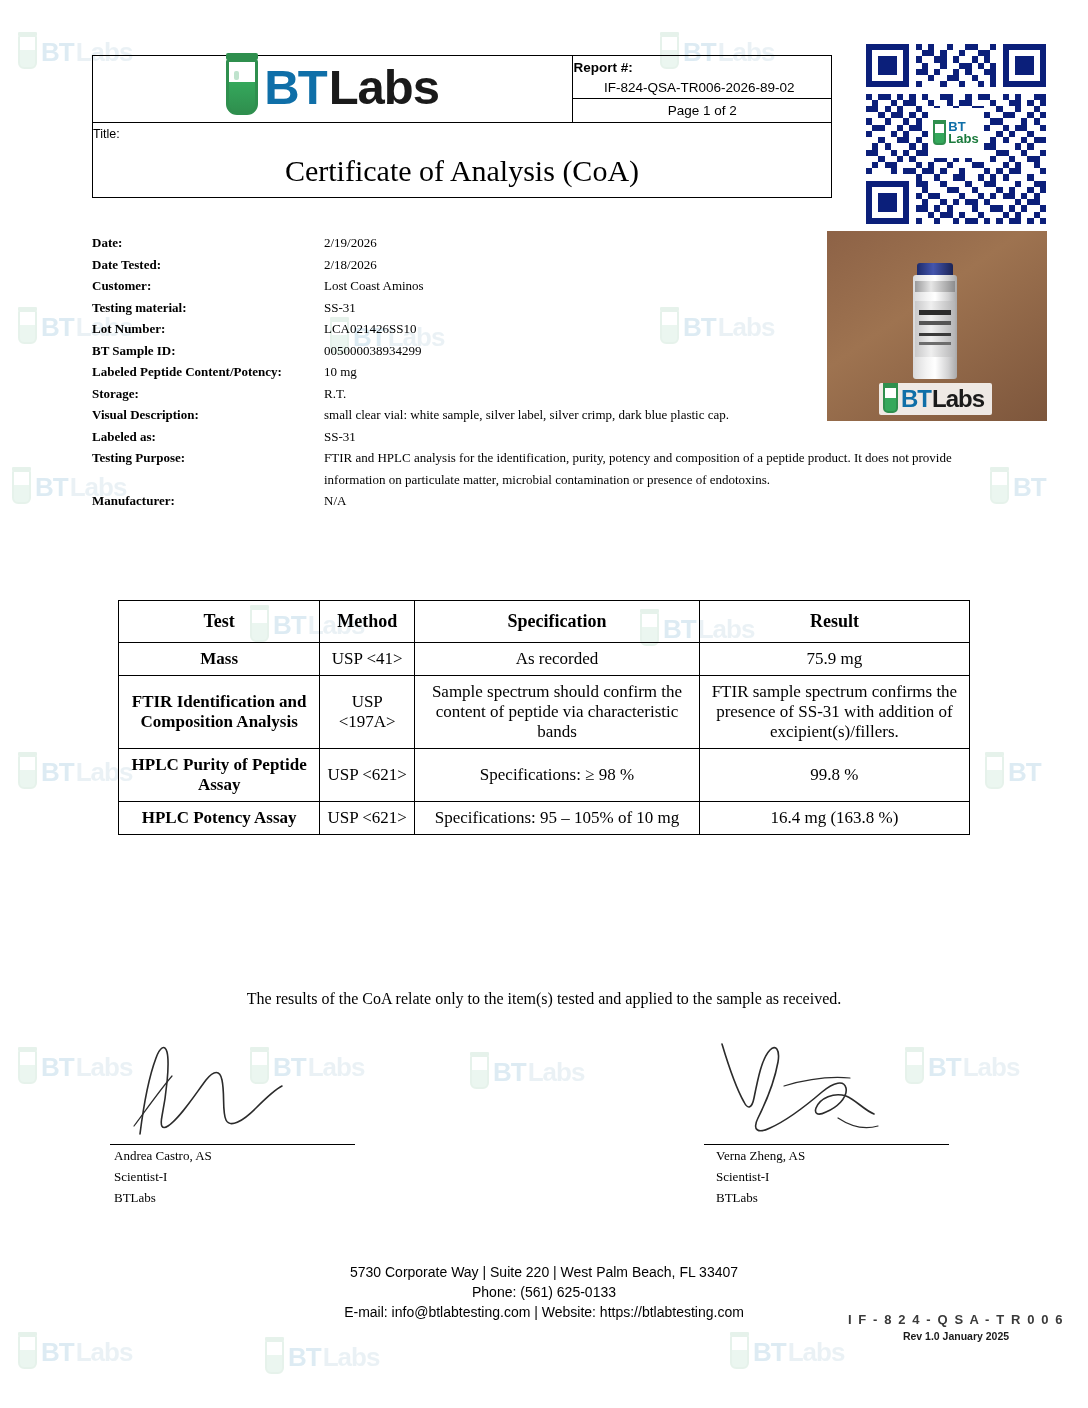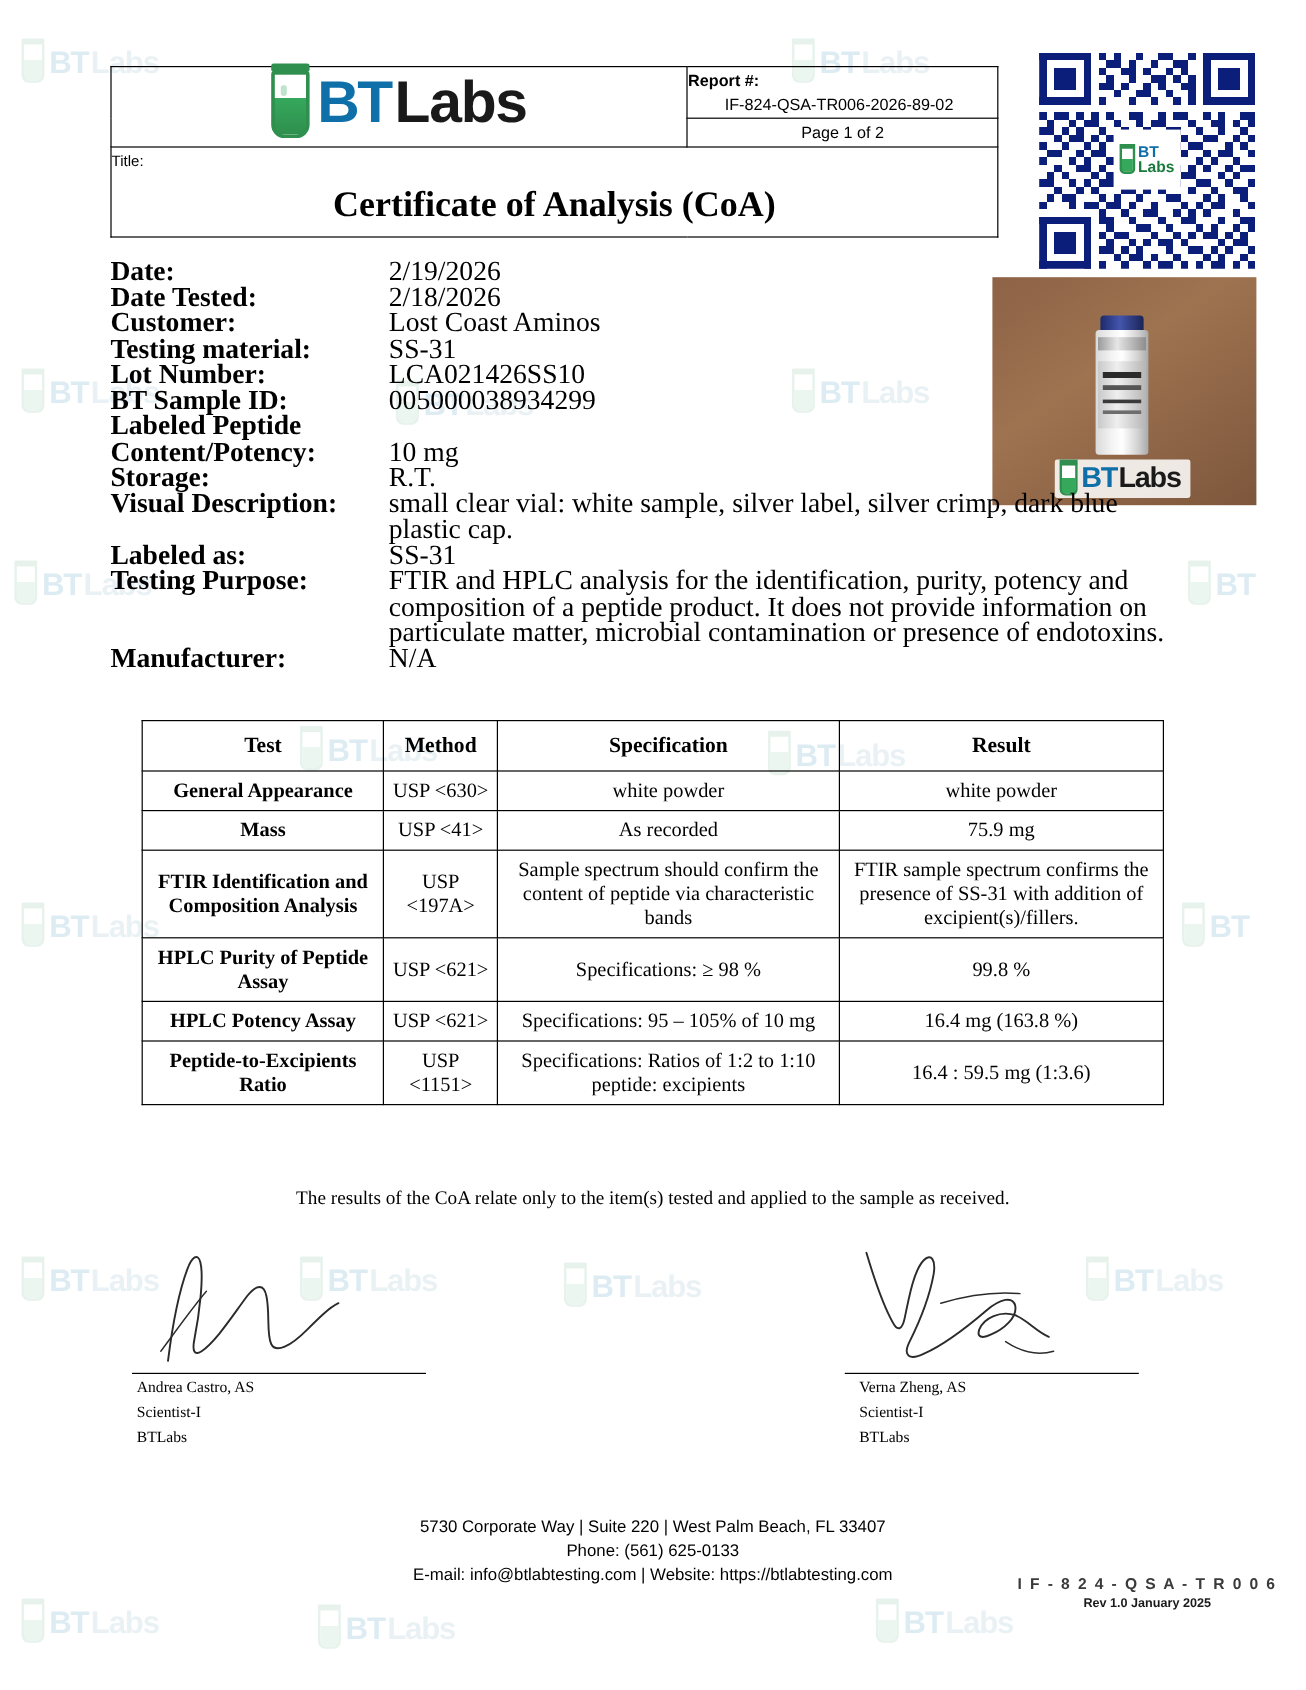--- a/index.html
+++ b/index.html
@@ -168,21 +168,21 @@
     font-family: "Liberation Sans", sans-serif;
     font-size: 12.5px;
     padding-left: 8px;
     border-bottom: none !important;
   }
   .title-cell {
     height: 52px;
     text-align: center;
     border-top: none !important;
     font-size: 30px;
-    font-weight: bold;
+    font-weight: normal;
     font-family: "Liberation Serif", serif;
     padding-bottom: 8px;
   }
 
   
   .qr {
     position: absolute;
     left: 866px;
     top: 44px;
     width: 180px;
@@ -307,23 +307,23 @@
     font-family:"Liberation Sans",sans-serif;font-weight:bold;font-size:24px;color:#0f6fa8;letter-spacing:-1px;
   }
   .photo-logo .labs {
     font-family:"Liberation Sans",sans-serif;font-weight:bold;font-size:24px;color:#1a1a1a;letter-spacing:-1px;margin-left:-2px;
   }
 
   
   .meta {
     position: absolute;
     left: 92px;
-    top: 215px;
+    top: 232px;
     width: 900px;
-    font-size: 23px;
+    font-size: 13px;
     line-height: 21.5px;
   }
   .meta-row {
     display: flex;
     align-items: flex-start;
   }
   .meta-label {
     font-weight: bold;
     width: 192px;
     flex: 0 0 192px;
@@ -876,26 +876,20 @@
     <thead>
       <tr>
         <th>Test</th>
         <th>Method</th>
         <th>Specification</th>
         <th>Result</th>
       </tr>
     </thead>
     <tbody>
       <tr>
-        <td class="test">General Appearance</td>
-        <td class="method">USP &lt;630&gt;</td>
-        <td class="spec">white powder</td>
-        <td class="result">white powder</td>
-      </tr>
-      <tr>
         <td class="test">Mass</td>
         <td class="method">USP &lt;41&gt;</td>
         <td class="spec">As recorded</td>
         <td class="result">75.9 mg</td>
       </tr>
       <tr>
         <td class="test">FTIR Identification and Composition Analysis</td>
         <td class="method">USP &lt;197A&gt;</td>
         <td class="spec">Sample spectrum should confirm the content of peptide via characteristic bands</td>
         <td class="result">FTIR sample spectrum confirms the presence of SS-31 with addition of excipient(s)/fillers.</td>
@@ -905,26 +899,20 @@
         <td class="method">USP &lt;621&gt;</td>
         <td class="spec">Specifications: ≥ 98 %</td>
         <td class="result">99.8 %</td>
       </tr>
       <tr>
         <td class="test">HPLC Potency Assay</td>
         <td class="method">USP &lt;621&gt;</td>
         <td class="spec">Specifications: 95 – 105% of 10 mg</td>
         <td class="result">16.4 mg (163.8 %)</td>
       </tr>
-      <tr>
-        <td class="test">Peptide-to-Excipients Ratio</td>
-        <td class="method">USP &lt;1151&gt;</td>
-        <td class="spec">Specifications: Ratios of 1:2 to 1:10 peptide: excipients</td>
-        <td class="result">16.4 : 59.5 mg (1:3.6)</td>
-      </tr>
     </tbody>
   </table>
 
   <div class="disclaimer">The results of the CoA relate only to the item(s) tested and applied to the sample as received.</div>
 
   <div class="sig-block sig-left">
     <div class="sig-img">
       <svg width="300" height="112" viewBox="0 0 300 112">
         <path d="M30 104 C34 72 40 44 46 28 C50 17 55 14 57 22 C60 34 56 66 52 86 C50 96 52 100 58 96 C70 88 84 66 96 50 C104 40 110 40 112 50 C115 64 112 82 116 90 C120 98 132 92 146 78 C156 68 164 60 172 56" fill="none" stroke="#2b2b2b" stroke-width="1.6" stroke-linecap="round"></path>
         <path d="M24 96 C36 80 50 60 62 46" fill="none" stroke="#2b2b2b" stroke-width="1.2" stroke-linecap="round"></path>

